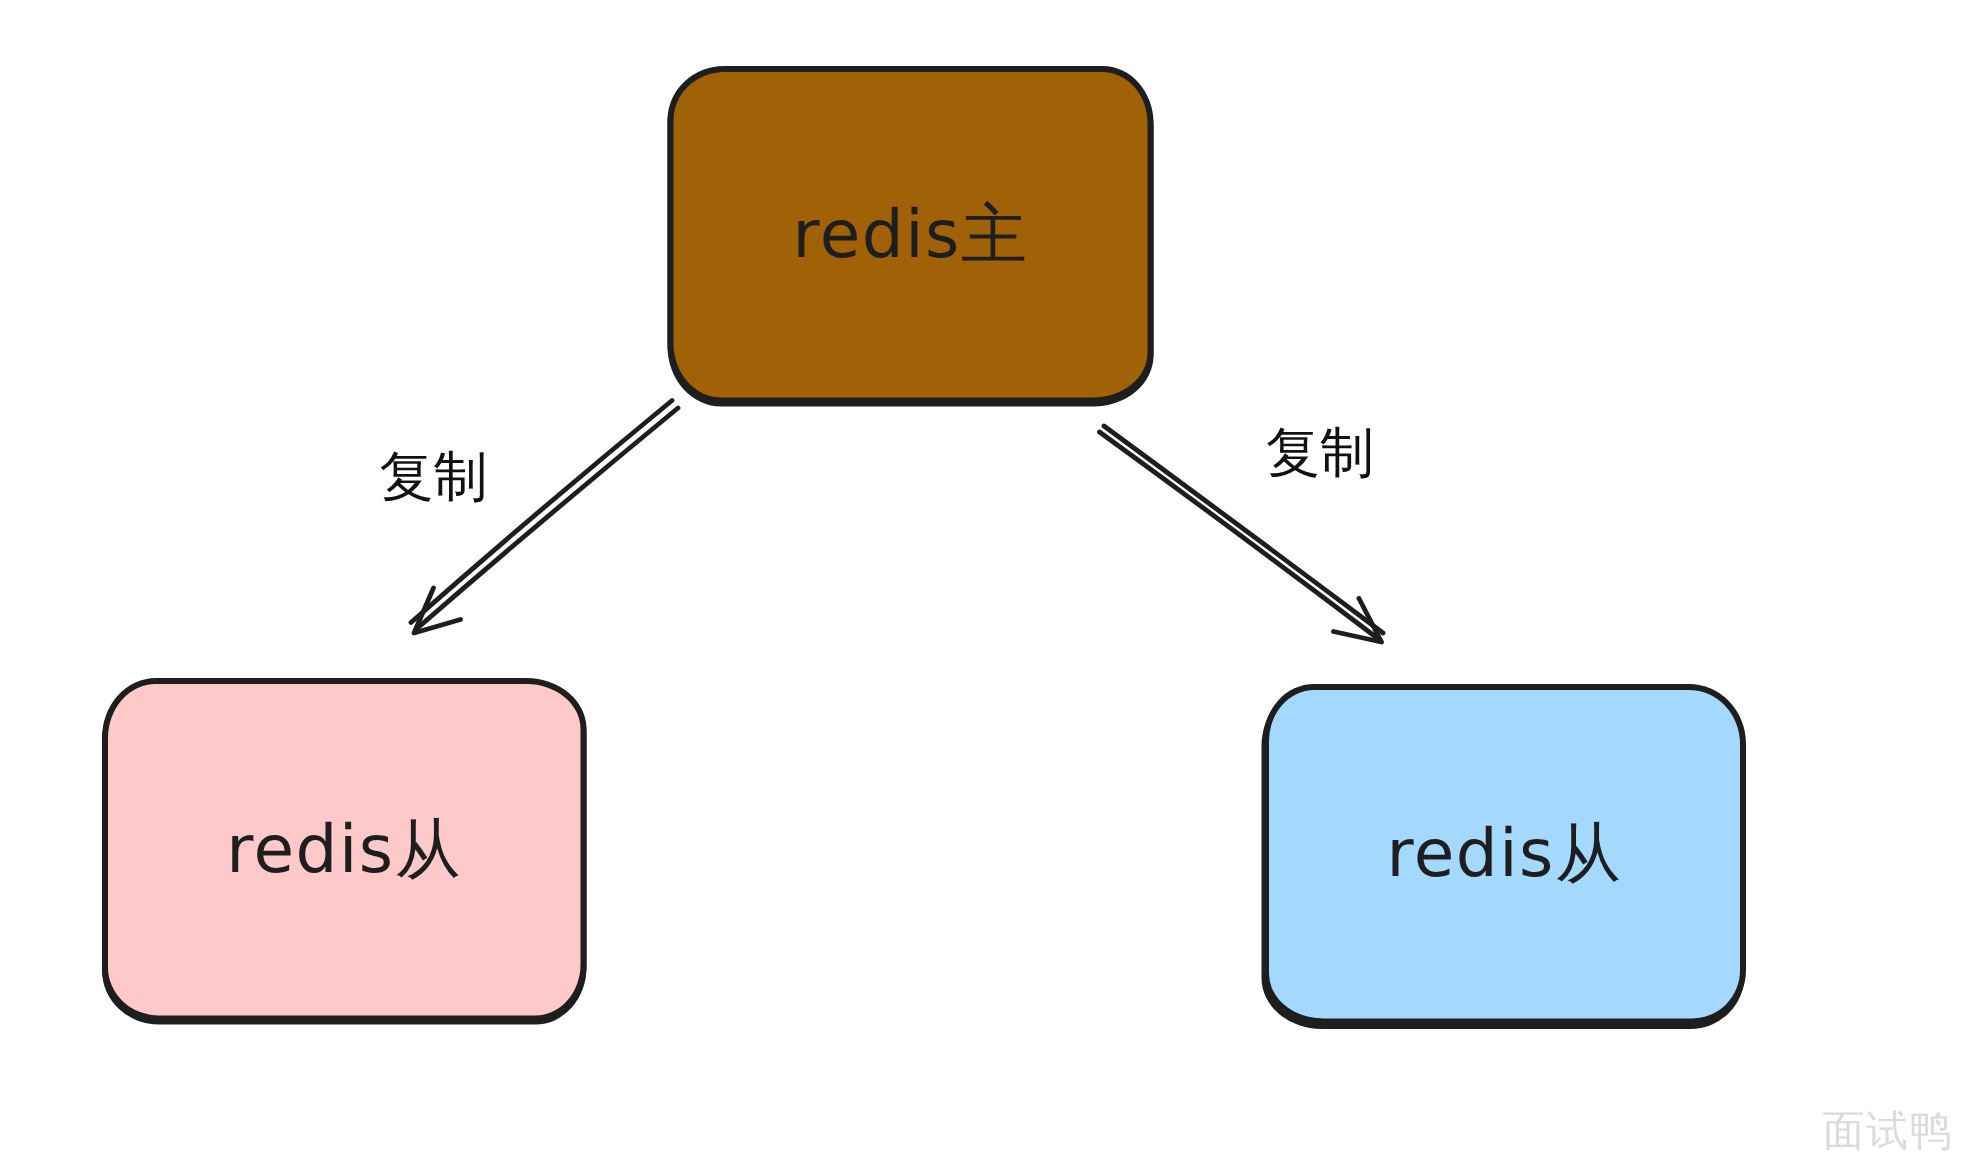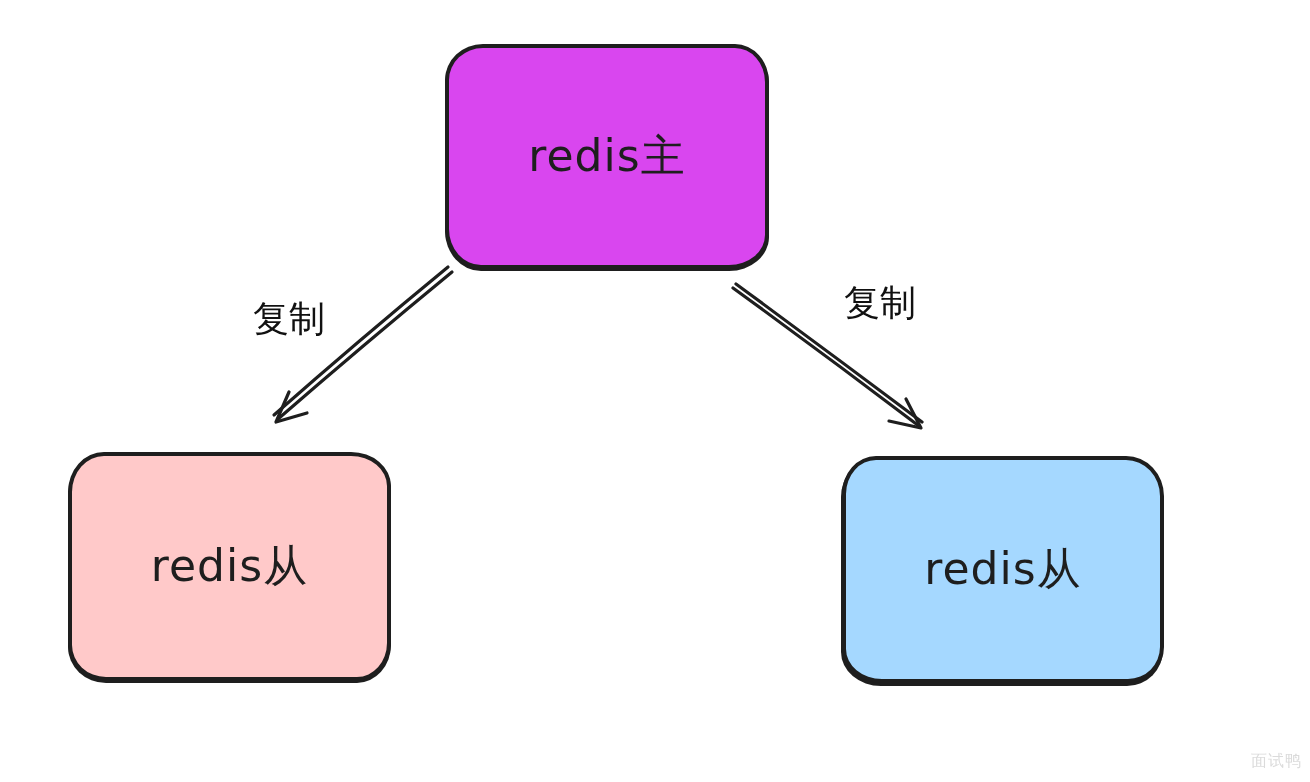--- a/index.html
+++ b/index.html
@@ -70,42 +70,42 @@
   .edge-label-right { left: 844px; top: 285px; }
   .watermark {
     position: absolute;
     right: 8px; bottom: 12px;
     text-align: right;
     color: #dbdbdb;
     text-shadow: -1px -1px 0 #ffffff;
     line-height: 1.15;
     letter-spacing: 1px;
   }
-  .watermark .wm-title { font-size: 16px; }
+  .watermark .wm-title { font-size: 28px; }
   .watermark .wm-site  { font-size: 26px; }
 </style>
 </head>
 <body>
 
 <div class="stage">
 
   <svg class="arrows" viewBox="0 0 1310 782" xmlns="http://www.w3.org/2000/svg">
     <g>
       <path d="M452 272 Q362 346 278 419"></path>
       <path d="M448 267 Q358 341 274 415"></path>
       <path d="M307 413 L276 422 L289 392"></path>
     </g>
     <g>
       <path d="M733 288 Q828 357 919 426"></path>
       <path d="M736 284 Q830 353 922 422"></path>
       <path d="M906 399 L921 428 L889 421"></path>
     </g>
   </svg>
 
-  <div class="node node-master" style="background-color: #d946ef;">
+  <div class="node node-master" style="background-color: #a16207;">
     <span>redis主</span>
   </div>
 
   <div class="node node-slave-left" style="background-color: rgb(255, 201, 201);">
     <span>redis从</span>
   </div>
 
   <div class="node node-slave-right" style="background-color: rgb(165, 216, 255);">
     <span>redis从</span>
   </div>

